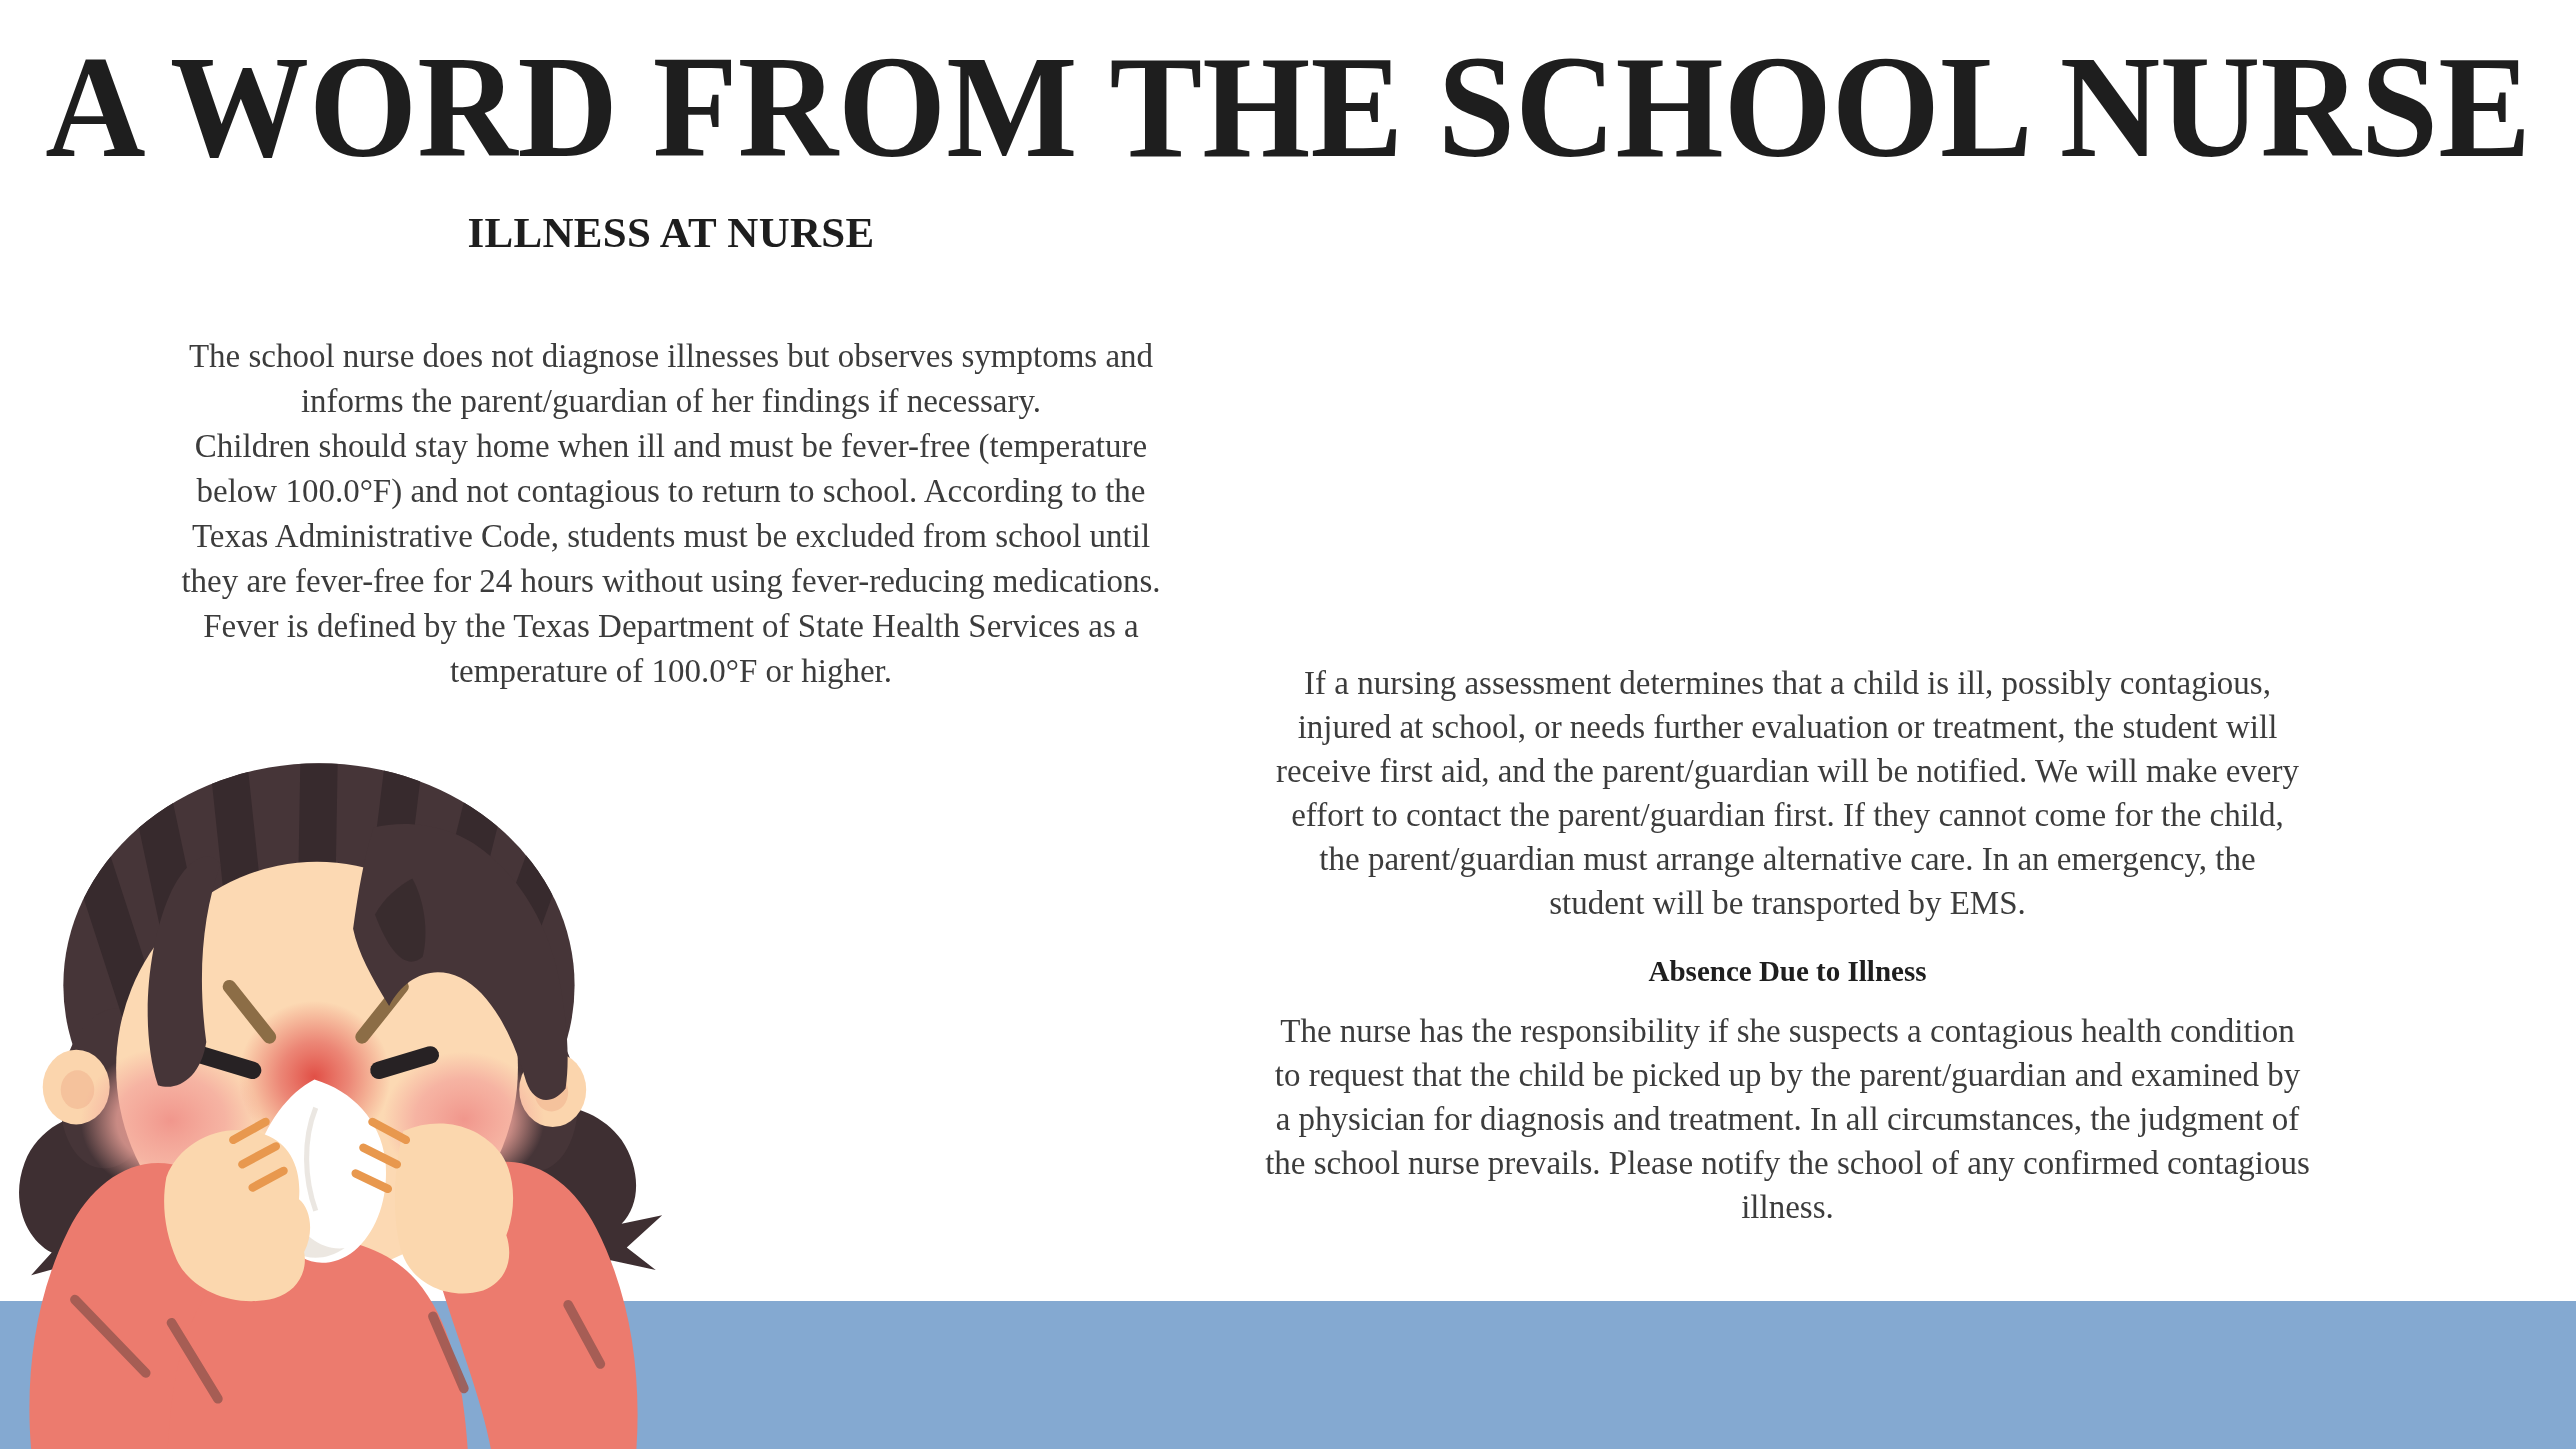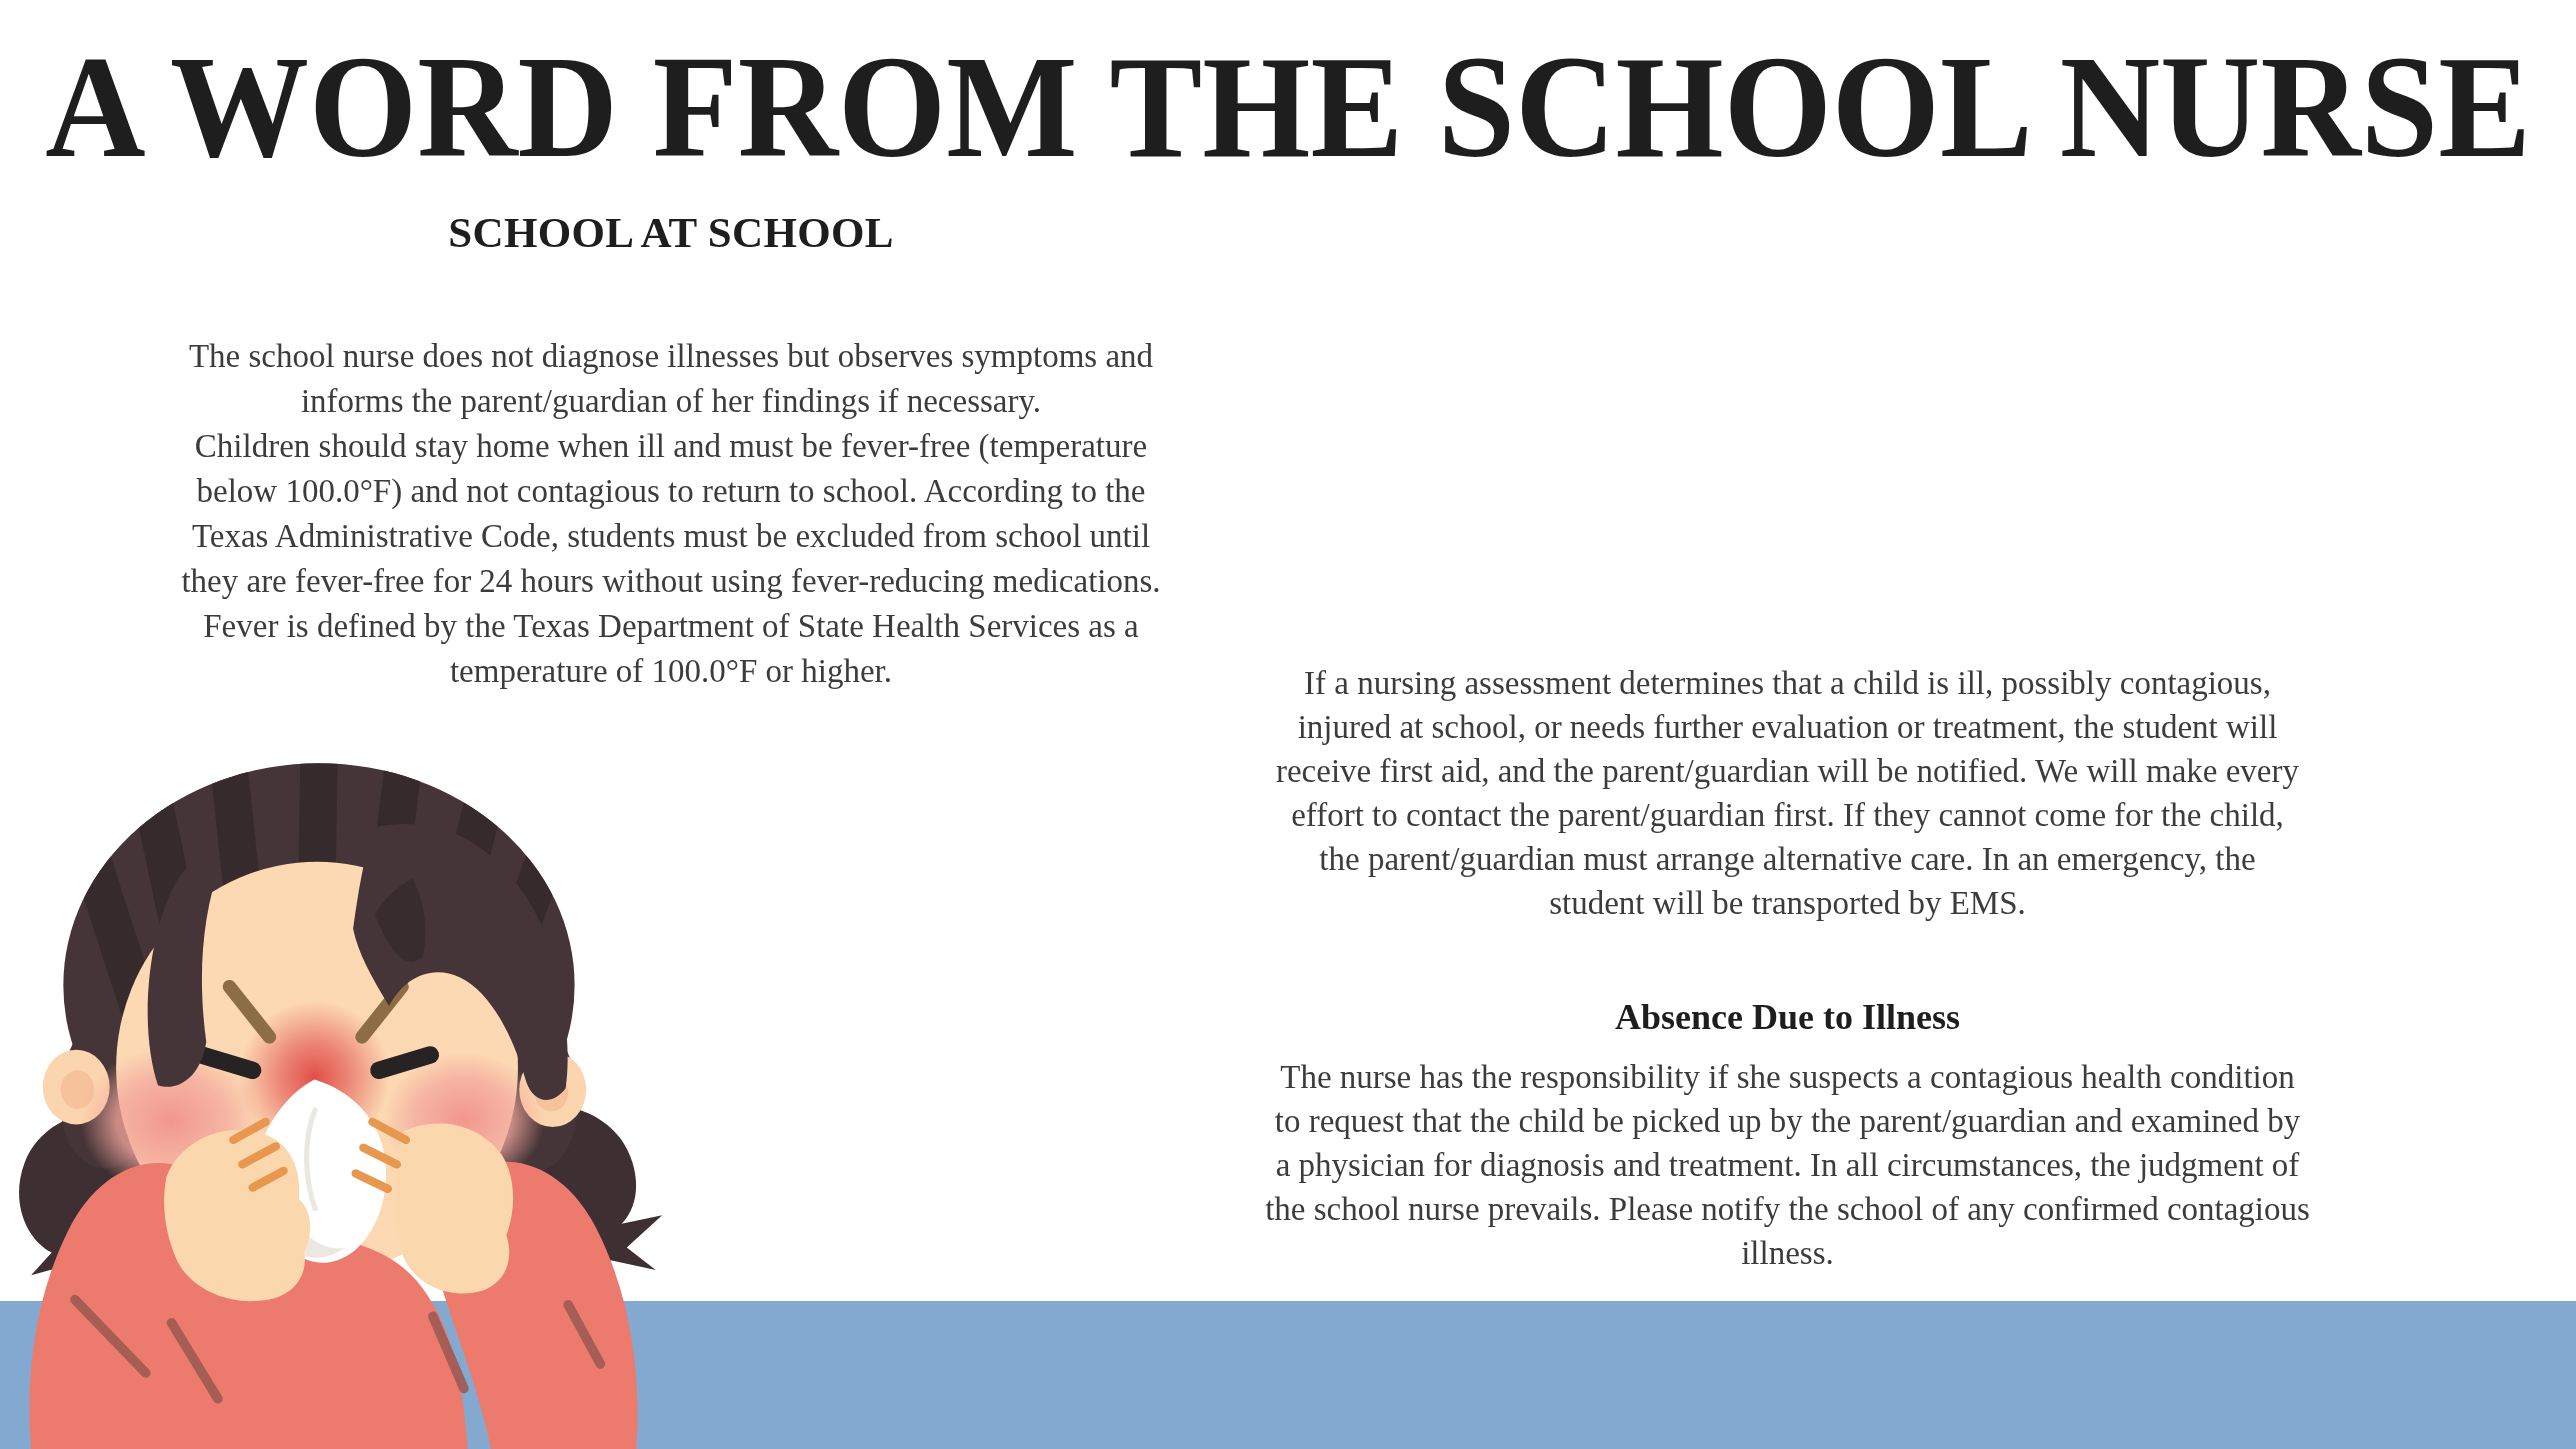--- a/index.html
+++ b/index.html
@@ -53,22 +53,22 @@
   }
   .right-column {
     position: absolute;
     top: 645px; left: 1124px; width: 1327px;
     text-align: center;
     font-size: 33px;
     line-height: 44px;
   }
   .right-paragraph-1, .absence-paragraph { white-space: pre-line; margin-top: 16px; }
   .absence-heading {
-    margin-top: 70px;
-    font-size: 36px;
+    margin-top: 24px;
+    font-size: 29px;
     line-height: 44px;
     font-weight: bold;
     color: var(--heading-text, #1e1e1e);
   }
   .footnote {
     font-size: 32px;
     line-height: 44px;
     font-weight: bold;
     white-space: nowrap;
     color: var(--heading-text, #1e1e1e);
@@ -81,21 +81,21 @@
 </style>
 </head>
 <body>
 
 <div class="poster">
 
   <div class="bottom-band"></div>
 
   <h1 class="main-title">A WORD FROM THE SCHOOL NURSE</h1>
 
-  <h2 class="subtitle">SCHOOL AT SCHOOL</h2>
+  <h2 class="subtitle">ILLNESS AT NURSE</h2>
 
   <p class="left-paragraph">The school nurse does not diagnose illnesses but observes symptoms and
 informs the parent/guardian of her findings if necessary.
 Children should stay home when ill and must be fever-free (temperature
 below 100.0°F) and not contagious to return to school. According to the
 Texas Administrative Code, students must be excluded from school until
 they are fever-free for 24 hours without using fever-reducing medications.
 Fever is defined by the Texas Department of State Health Services as a
 temperature of 100.0°F or higher.</p>
 

